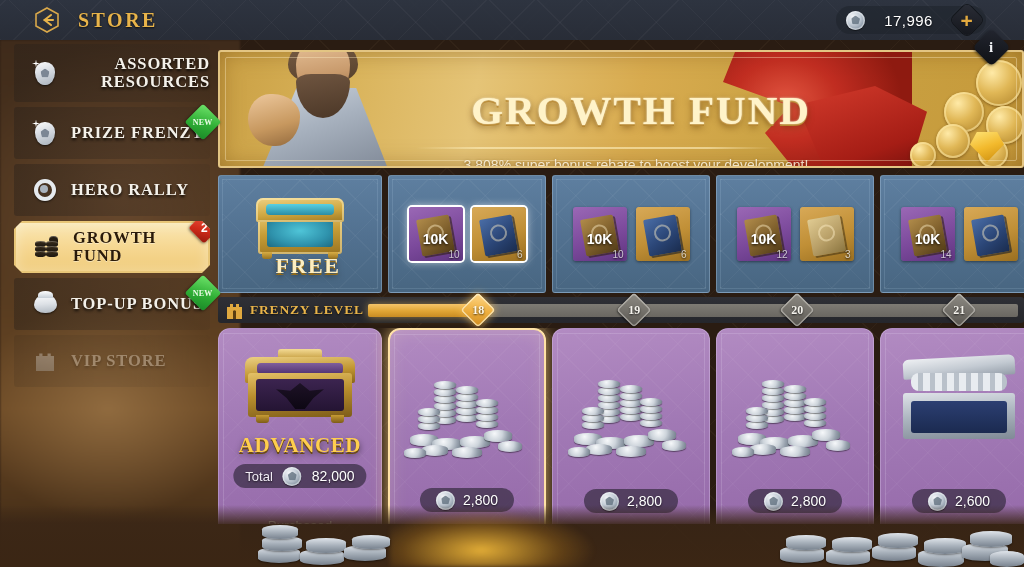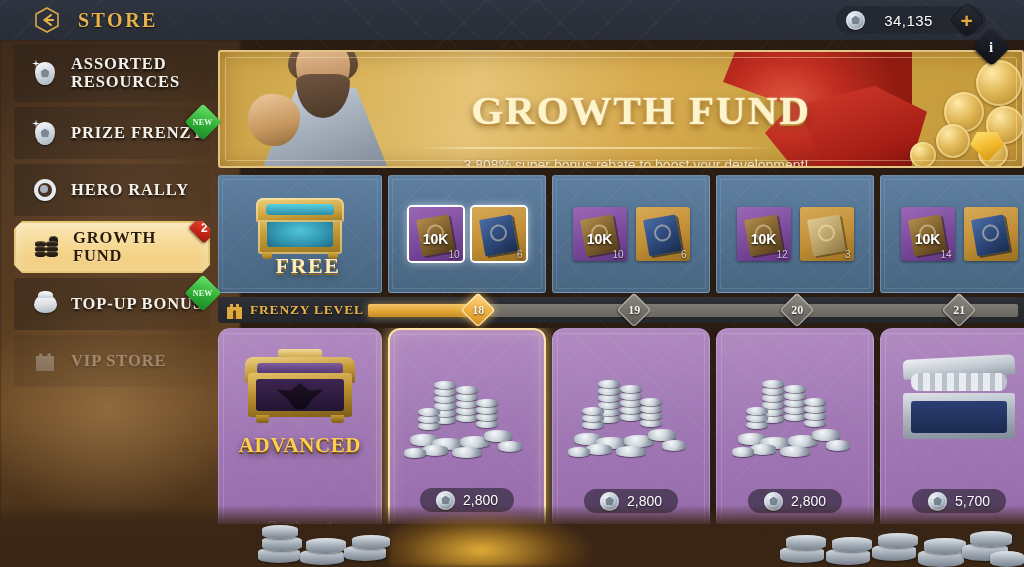--- a/index.html
+++ b/index.html
@@ -129,21 +129,21 @@
   .nav-item {
     position: relative;
     margin: 0 12px 5px 14px;
     height: 52px;
     display: flex; align-items: center;
     padding-left: 16px;
     cursor: pointer;
     background: linear-gradient(90deg, rgba(40,32,26,0.42) 0%, rgba(48,38,30,0.30) 60%, rgba(40,32,26,0.10) 100%);
     border-radius: 3px;
   }
-  .nav-item.tall { height: 58px; }
+  .nav-item.tall { height: 58px; text-align: right; }
   .nav-item .nav-ico {
     width: 30px; height: 30px; flex: none; margin-right: 11px;
     position: relative;
   }
   .nav-label {
     color: #f4f1ea; font-size: 16.5px; font-weight: 700;
     letter-spacing: 0.9px; line-height: 1.12;
     text-shadow: 0 2px 3px rgba(0,0,0,0.85);
     font-family: "Liberation Serif", serif;
   }
@@ -736,21 +736,21 @@
       <svg width="28" height="28" viewBox="0 0 28 28">
         <path d="M14 2 L25 8 L25 20 L14 26 L3 20 L3 8 Z" fill="none" stroke="#d9a84a" stroke-width="1.6"></path>
         <path d="M18 9 L11.5 14 L18 19" fill="none" stroke="#e8b44a" stroke-width="2.1" stroke-linecap="round" stroke-linejoin="round"></path>
         <path d="M11.5 14 L20 14" stroke="#e8b44a" stroke-width="2.1" stroke-linecap="round"></path>
       </svg>
     </div>
     <div class="store-title">STORE</div>
 
     <div class="currency-box">
       <div class="coin-sm"></div>
-      <div class="currency-amt">34,135</div>
+      <div class="currency-amt">17,996</div>
       <div class="plus-btn">
         <div class="plus-diamond">
           <span>+</span>
         </div>
       </div>
     </div>
   </div>
 
   <div class="info-btn">
     <div class="info-diamond">
@@ -966,20 +966,25 @@
           <div class="ac-top"></div>
           <div class="ac-lid"></div>
           <div class="ac-body"></div>
           <div class="ac-eagle"></div>
           <div class="ac-legs">
               <i></i>
               <i></i>
             </div>
         </div>
         <div class="pack-title">ADVANCED</div>
+        <div class="price-pill total">
+          <span class="price-lbl">Total</span>
+          <span class="coin-sm"></span>
+          <span class="price-val">82,000</span>
+        </div>
         <div class="status-text">Purchased</div>
       </div>
 
       <div class="pack w-std selected">
         <div class="pack-tex"></div>
         <div class="coin-pile">
           <div class="stack" style="left:30px; bottom:34px; height:44px;">
               <i style="bottom:0"></i>
               <i style="bottom:7px"></i>
               <i style="bottom:14px"></i>
@@ -1110,21 +1115,21 @@
 
       <div class="pack w-std">
         <div class="pack-tex"></div>
         <div class="chest-open">
           <div class="co-lid"></div>
           <div class="co-body"></div>
           <div class="co-fill"></div>
         </div>
         <div class="price-pill cost">
           <span class="coin-sm"></span>
-          <span class="price-val">5,700</span>
+          <span class="price-val">2,600</span>
         </div>
       </div>
     </div>
   </div>
 
   <div class="bottom-strip">
     <div class="gold-glow"></div>
     <div class="bottom-coins">
       <i style="left:258px; bottom:4px; width:42px; height:16px;"></i>
       <i style="left:262px; bottom:16px; width:40px; height:15px;"></i>

